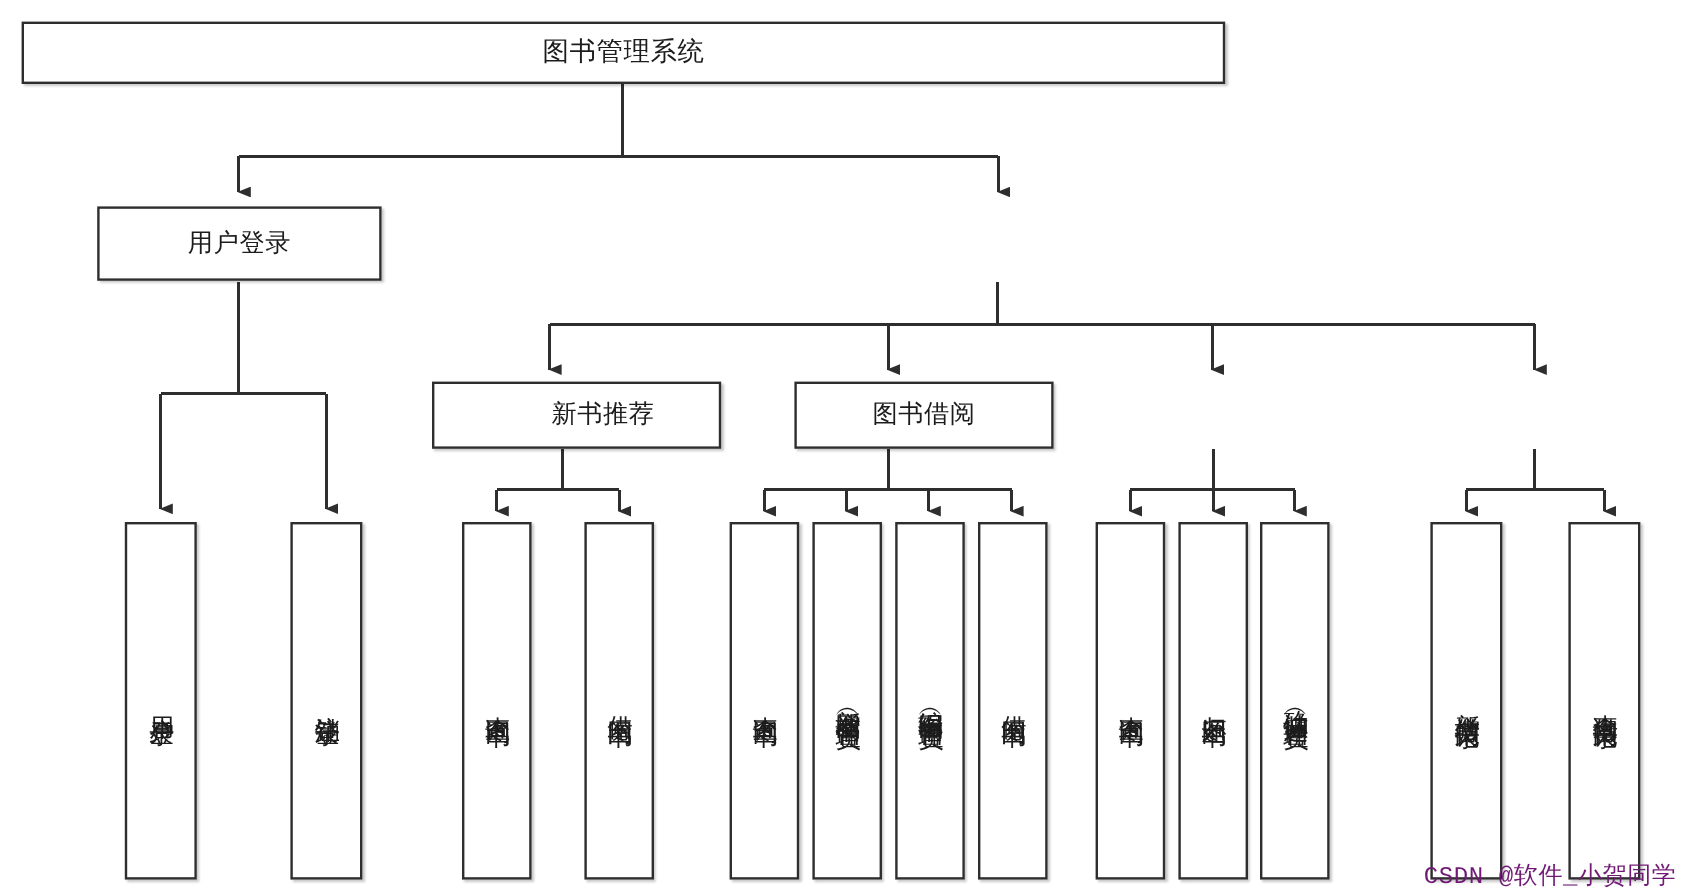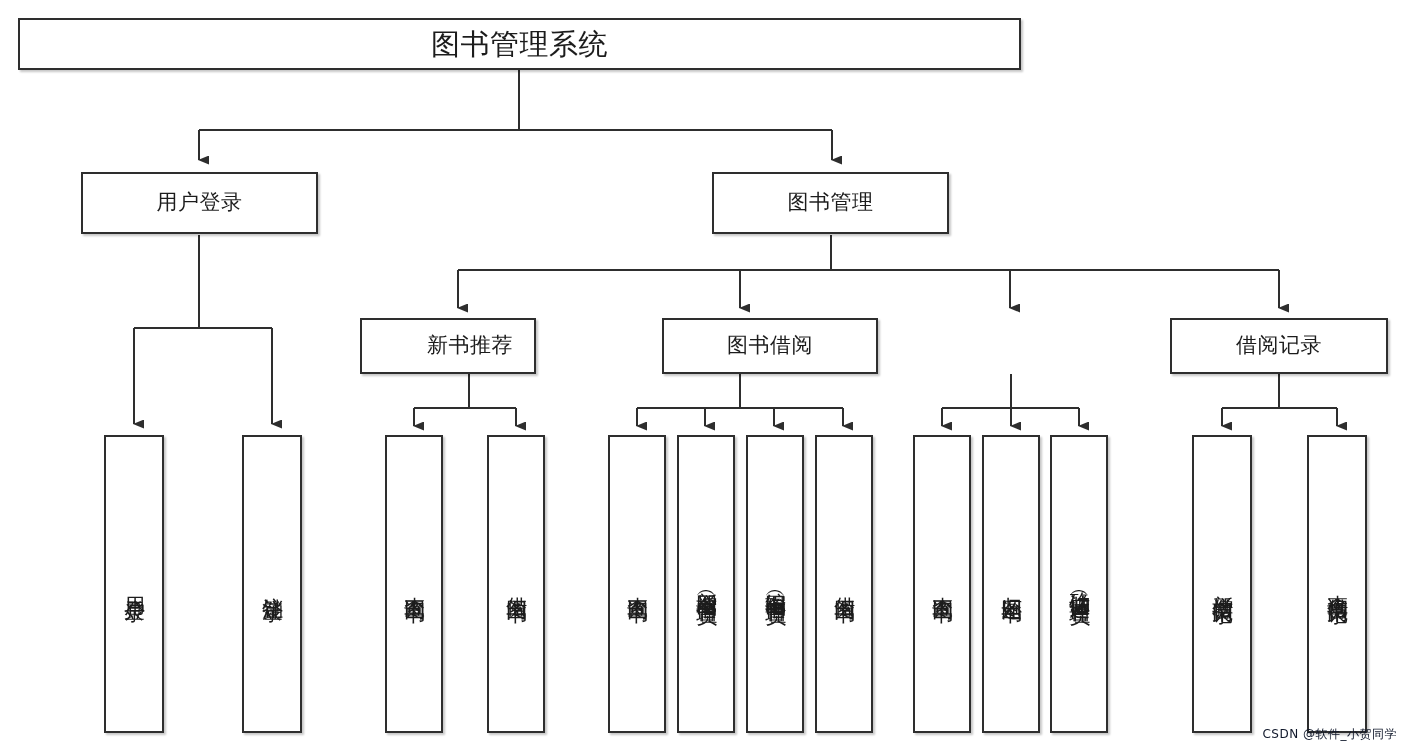--- a/index.html
+++ b/index.html
@@ -52,33 +52,34 @@
   }
   .node.vertical .label {
     writing-mode: vertical-rl;
     text-orientation: upright;
     font-size: 21px;
     line-height: 1.22;
     letter-spacing: 2px;
     white-space: normal;
     max-height: 100%;
   }
-  .node.root .label { font-size: 29px; }
+  .node.root .label { font-size: 22px; }
   .node.level1 .label { font-size: 21px; }
   .node.level2 .label { font-size: 21px; }
 
   #watermark {
     position: absolute;
     right: 8px;
     bottom: 4px;
-    font-size: 12px;
-    color: #0f172a;
+    font-size: 20px;
+    color: #701a75;
     letter-spacing: 0.5px;
     white-space: nowrap;
     user-select: none;
+    font-family: Liberation Mono, monospace;
   }
 </style>
 </head>
 <body>
 
 <div id="canvas">
 
   <svg class="connectors" viewBox="0 0 1405 747" xmlns="http://www.w3.org/2000/svg">
     <defs>
       <marker id="arrowhead" markerWidth="9" markerHeight="11" refX="4.5" refY="10" orient="auto" markerUnits="userSpaceOnUse">
@@ -129,32 +130,26 @@
     </g>
   </svg>
 
   <div class="node root" style="left:18px; top:18px; width:1003px; height:52px;">
     <span class="label">图书管理系统</span>
   </div>
 
   <div class="node level1" style="left:81px; top:172px; width:237px; height:62px;">
     <span class="label">用户登录</span>
   </div>
-  <div class="node level1" style="left:712px; top:172px; width:237px; height:62px;">
-    <span class="label">图书管理</span>
-  </div>
 
-  <div class="node level2" style="left:360px; top:318px; width:176px; height:56px;padding-left:44px;">
+  <div class="node level2" style="left:360px; top:318px; width:241px; height:56px;padding-left:44px;">
     <span class="label">新书推荐</span>
   </div>
   <div class="node level2" style="left:632px; top:318px; width:216px; height:56px;margin-left:30px;">
     <span class="label">图书借阅</span>
-  </div>
-  <div class="node level2" style="left:1170px; top:318px; width:218px; height:56px;">
-    <span class="label">借阅记录</span>
   </div>
 
   <div class="node vertical" style="left:104px; top:435px; width:60px; height:298px;">
     <span class="label">用户登录</span>
   </div>
   <div class="node vertical" style="left:242px; top:435px; width:60px; height:298px;">
     <span class="label">注销登录</span>
   </div>
 
   <div class="node vertical" style="left:385px; top:435px; width:58px; height:298px;">

